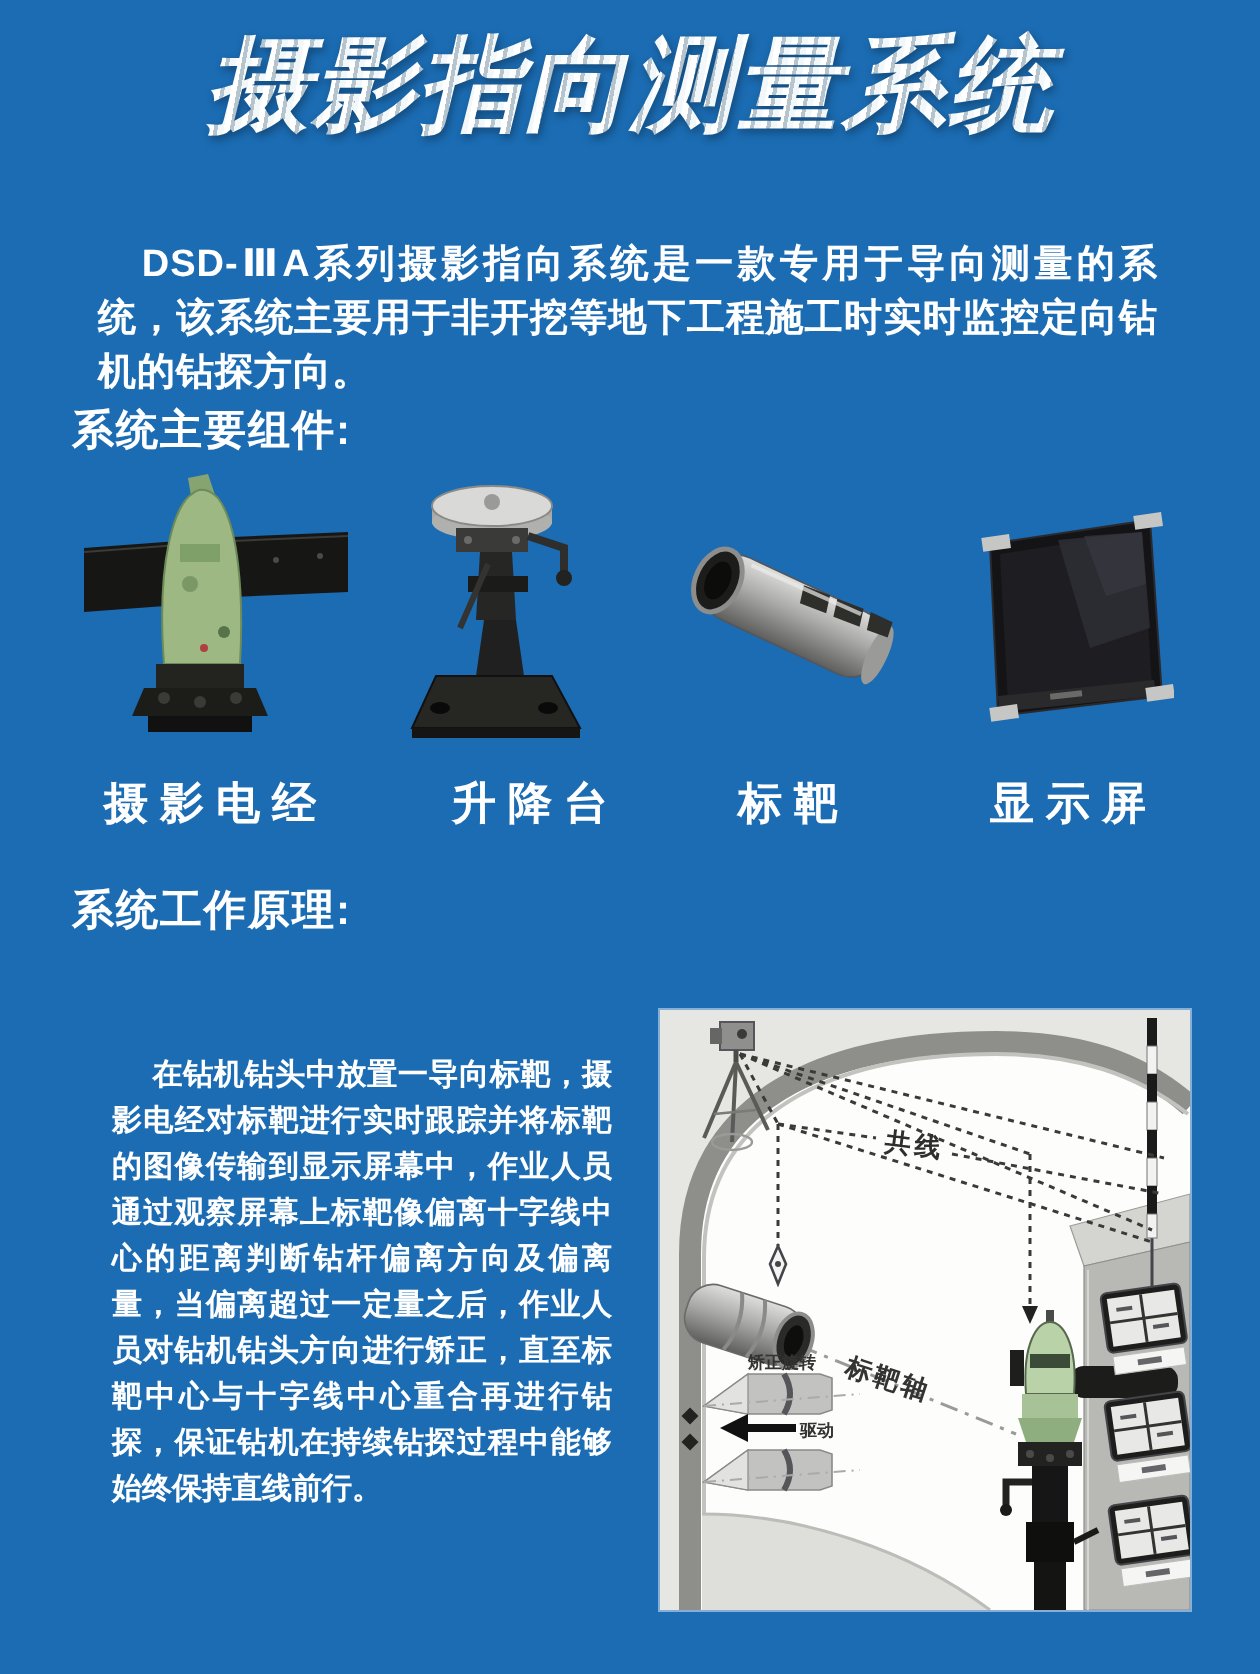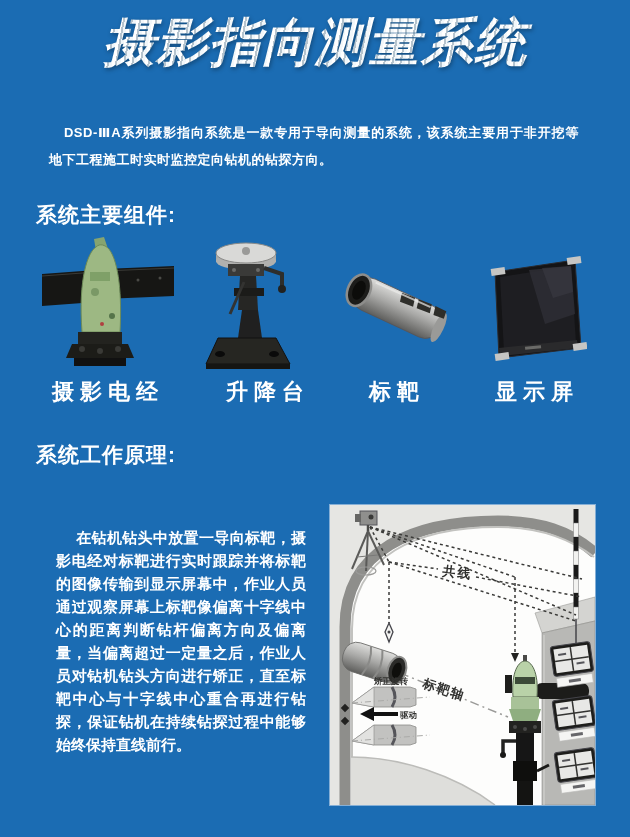--- a/index.html
+++ b/index.html
@@ -23,32 +23,32 @@
   @supports (-webkit-background-clip:text){
     .page-title{
       background:repeating-linear-gradient(100deg,#ffffff 0 3px,#b6c4ce 3px 5px,#f2f7fa 5px 8px);
       -webkit-background-clip:text;background-clip:text;
       color:transparent;text-shadow:none;
       filter:drop-shadow(1px 2px 2px rgba(0,0,0,.32));
     }
   }
   .intro{
     left:49px;top:119px;width:530px;
-    font-size:13px;line-height:27px;font-weight:bold;
+    font-size:19px;line-height:27px;font-weight:bold;
     text-align:justify;text-indent:1.15em;letter-spacing:.5px;
   }
   .sec-heading{
     left:36px;
     font-size:21px;font-weight:bold;letter-spacing:1px;
   }
   .sec-heading.h1{top:201px;}
   .sec-heading.h2{top:441px;}
   .comp-fig{position:absolute;}
   .comp-label{
-    position:absolute;top:377px;
+    position:absolute;top:387px;
     text-align:center;
     font-size:22px;font-weight:bold;letter-spacing:6px;
   }
   .principle-text{
     left:56px;top:526px;width:250px;
     font-size:15px;line-height:23px;font-weight:bold;
     text-align:justify;text-indent:1.35em;
   }
   .diagram{
     left:330px;top:505px;width:265px;height:300px;

